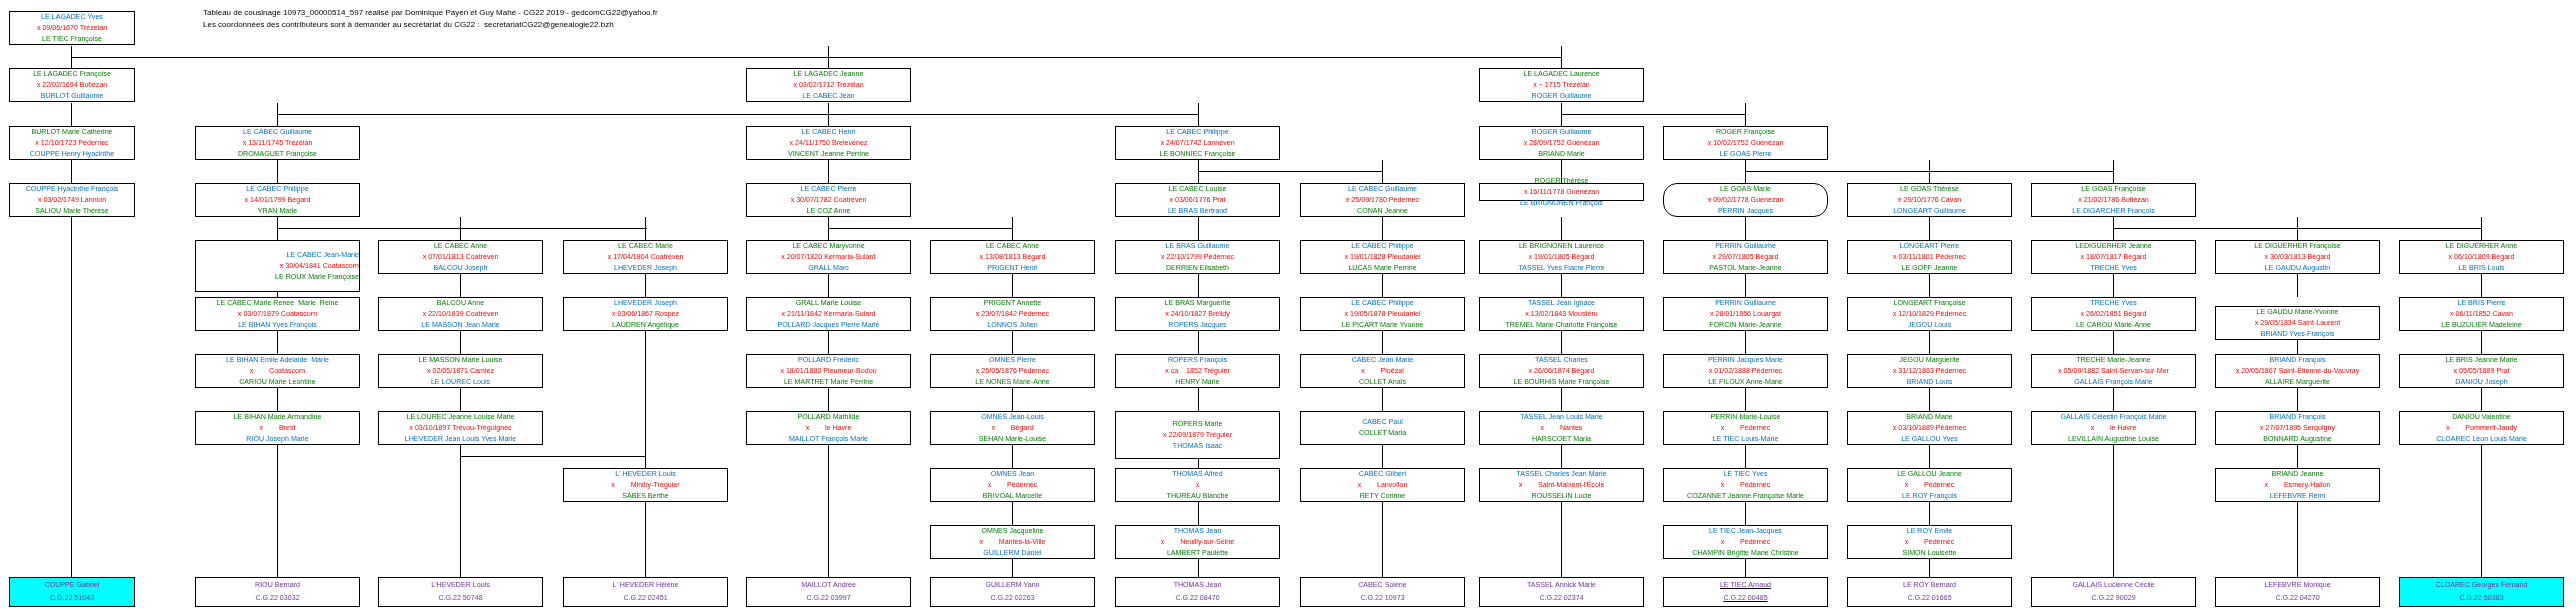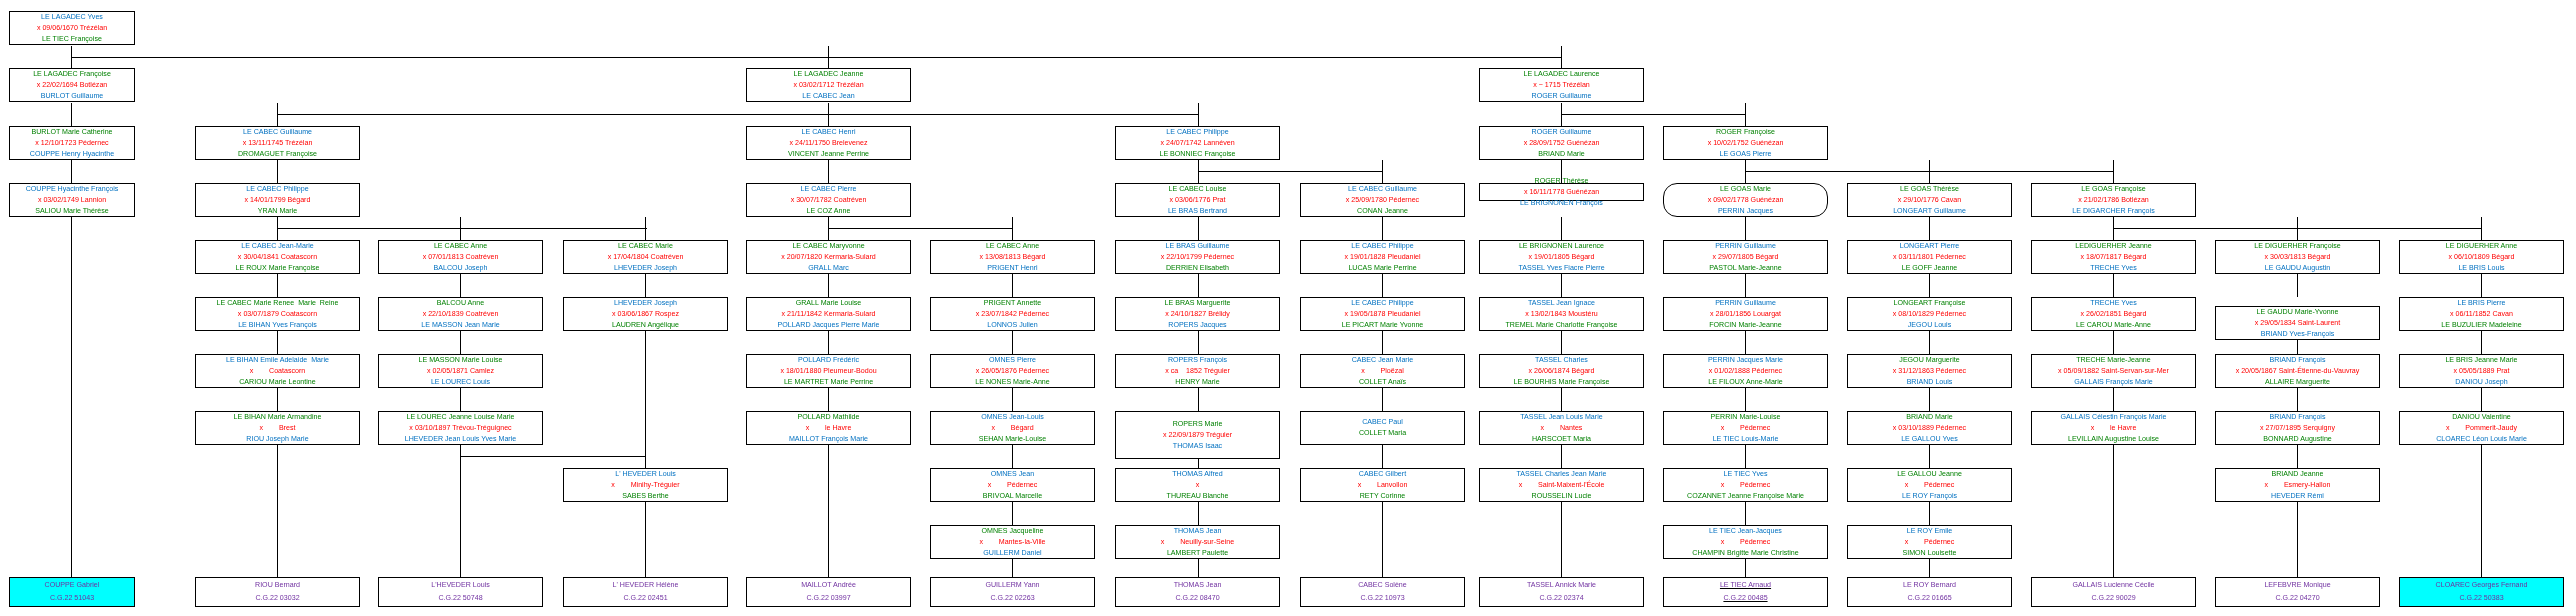--- a/index.html
+++ b/index.html
@@ -11,20 +11,22 @@
   .pbox .ln{font-size:7.1px;line-height:11px;white-space:pre;}
   .kbox{position:absolute;box-sizing:border-box;border:0.9px solid #000;background:#fff;
         display:flex;flex-direction:column;justify-content:center;text-align:center;z-index:2;}
   .kbox .ln{font-size:7.1px;line-height:12.6px;white-space:pre;}
   .seg{position:absolute;background:#000;z-index:1;}
 </style>
 </head>
 <body>
 
 <div id="canvas">
+  <div class="title"><span>Tableau de cousinage 10973_00000514_597 réalisé par Dominique Payen et Guy Mahé - CG22 2019 - gedcomCG22@yahoo.fr</span>
+<span>Les coordonnées des contributeurs sont à demander au secrétariat du CG22 :  secretariatCG22@genealogie22.bzh</span></div>
 <div class="pbox" style="left: 9px; top: 11.4px; width: 126px; height: 34px;">
       <div class="ln" style="color: rgb(0, 112, 192);">LE LAGADEC Yves</div>
       <div class="ln" style="color: rgb(255, 0, 0);">x 09/06/1670 Trézélan</div>
       <div class="ln" style="color: rgb(0, 128, 0);">LE TIEC Françoise</div>
     </div>
     <div class="pbox" style="left: 9px; top: 68px; width: 126px; height: 34px;">
       <div class="ln" style="color: rgb(0, 128, 0);">LE LAGADEC Françoise</div>
       <div class="ln" style="color: rgb(255, 0, 0);">x 22/02/1694 Botlézan</div>
       <div class="ln" style="color: rgb(0, 112, 192);">BURLOT Guillaume</div>
     </div>
@@ -106,21 +108,21 @@
     <div class="pbox" style="left: 1847px; top: 183px; width: 165px; height: 34px;">
       <div class="ln" style="color: rgb(0, 128, 0);">LE GOAS Thérèse</div>
       <div class="ln" style="color: rgb(255, 0, 0);">x 29/10/1776 Cavan</div>
       <div class="ln" style="color: rgb(0, 112, 192);">LONGEART Guillaume</div>
     </div>
     <div class="pbox" style="left: 2031px; top: 183px; width: 165px; height: 34px;">
       <div class="ln" style="color: rgb(0, 128, 0);">LE GOAS Françoise</div>
       <div class="ln" style="color: rgb(255, 0, 0);">x 21/02/1786 Botlézan</div>
       <div class="ln" style="color: rgb(0, 112, 192);">LE DIGARCHER François</div>
     </div>
-    <div class="pbox" style="left: 195px; top: 240px; width: 165px; height: 34px;">
+    <div class="pbox" style="left: 195px; top: 240px; width: 165px; height: 52px; text-align: right;">
       <div class="ln" style="color: rgb(0, 112, 192);">LE CABEC Jean-Marie</div>
       <div class="ln" style="color: rgb(255, 0, 0);">x 30/04/1841 Coatascorn</div>
       <div class="ln" style="color: rgb(0, 128, 0);">LE ROUX Marie Françoise</div>
     </div>
     <div class="pbox" style="left: 378px; top: 240px; width: 165px; height: 34px;">
       <div class="ln" style="color: rgb(0, 128, 0);">LE CABEC Anne</div>
       <div class="ln" style="color: rgb(255, 0, 0);">x 07/01/1813 Coatréven</div>
       <div class="ln" style="color: rgb(0, 112, 192);">BALCOU Joseph</div>
     </div>
     <div class="pbox" style="left: 563px; top: 240px; width: 165px; height: 34px;">
@@ -218,21 +220,21 @@
       <div class="ln" style="color: rgb(255, 0, 0);">x 13/02/1843 Moustéru</div>
       <div class="ln" style="color: rgb(0, 128, 0);">TREMEL Marie Charlotte Françoise</div>
     </div>
     <div class="pbox" style="left: 1663px; top: 297px; width: 165px; height: 34px;">
       <div class="ln" style="color: rgb(0, 112, 192);">PERRIN Guillaume</div>
       <div class="ln" style="color: rgb(255, 0, 0);">x 28/01/1856 Louargat</div>
       <div class="ln" style="color: rgb(0, 128, 0);">FORCIN Marie-Jeanne</div>
     </div>
     <div class="pbox" style="left: 1847px; top: 297px; width: 165px; height: 34px;">
       <div class="ln" style="color: rgb(0, 128, 0);">LONGEART Françoise</div>
-      <div class="ln" style="color: rgb(255, 0, 0);">x 08/10/1829 Pédernec</div>
+      <div class="ln" style="color: rgb(255, 0, 0);">x 12/10/1829 Pédernec</div>
       <div class="ln" style="color: rgb(0, 112, 192);">JEGOU Louis</div>
     </div>
     <div class="pbox" style="left: 2031px; top: 297px; width: 165px; height: 34px;">
       <div class="ln" style="color: rgb(0, 112, 192);">TRECHE Yves</div>
       <div class="ln" style="color: rgb(255, 0, 0);">x 26/02/1851 Bégard</div>
       <div class="ln" style="color: rgb(0, 128, 0);">LE CAROU Marie-Anne</div>
     </div>
     <div class="pbox" style="left: 2215px; top: 306px; width: 165px; height: 34px;">
       <div class="ln" style="color: rgb(0, 128, 0);">LE GAUDU Marie-Yvonne</div>
       <div class="ln" style="color: rgb(255, 0, 0);">x 29/05/1834 Saint-Laurent</div>
@@ -394,21 +396,21 @@
       <div class="ln" style="color: rgb(0, 128, 0);">COZANNET Jeanne Françoise Marie</div>
     </div>
     <div class="pbox" style="left: 1847px; top: 468px; width: 165px; height: 34px;">
       <div class="ln" style="color: rgb(0, 128, 0);">LE GALLOU Jeanne</div>
       <div class="ln" style="color: rgb(255, 0, 0);">x        Pédernec</div>
       <div class="ln" style="color: rgb(0, 112, 192);">LE ROY François</div>
     </div>
     <div class="pbox" style="left: 2215px; top: 468px; width: 165px; height: 34px;">
       <div class="ln" style="color: rgb(0, 128, 0);">BRIAND Jeanne</div>
       <div class="ln" style="color: rgb(255, 0, 0);">x        Esmery-Hallon</div>
-      <div class="ln" style="color: rgb(0, 112, 192);">HEVEDER Rémi</div>
+      <div class="ln" style="color: rgb(0, 112, 192);">LEFEBVRE Rémi</div>
     </div>
     <div class="pbox" style="left: 930px; top: 525px; width: 165px; height: 34px;">
       <div class="ln" style="color: rgb(0, 128, 0);">OMNES Jacqueline</div>
       <div class="ln" style="color: rgb(255, 0, 0);">x        Mantes-la-Ville</div>
       <div class="ln" style="color: rgb(0, 112, 192);">GUILLERM Daniel</div>
     </div>
     <div class="pbox" style="left: 1115px; top: 525px; width: 165px; height: 34px;">
       <div class="ln" style="color: rgb(0, 112, 192);">THOMAS Jean</div>
       <div class="ln" style="color: rgb(255, 0, 0);">x        Neuilly-sur-Seine</div>
       <div class="ln" style="color: rgb(0, 128, 0);">LAMBERT Paulette</div>

